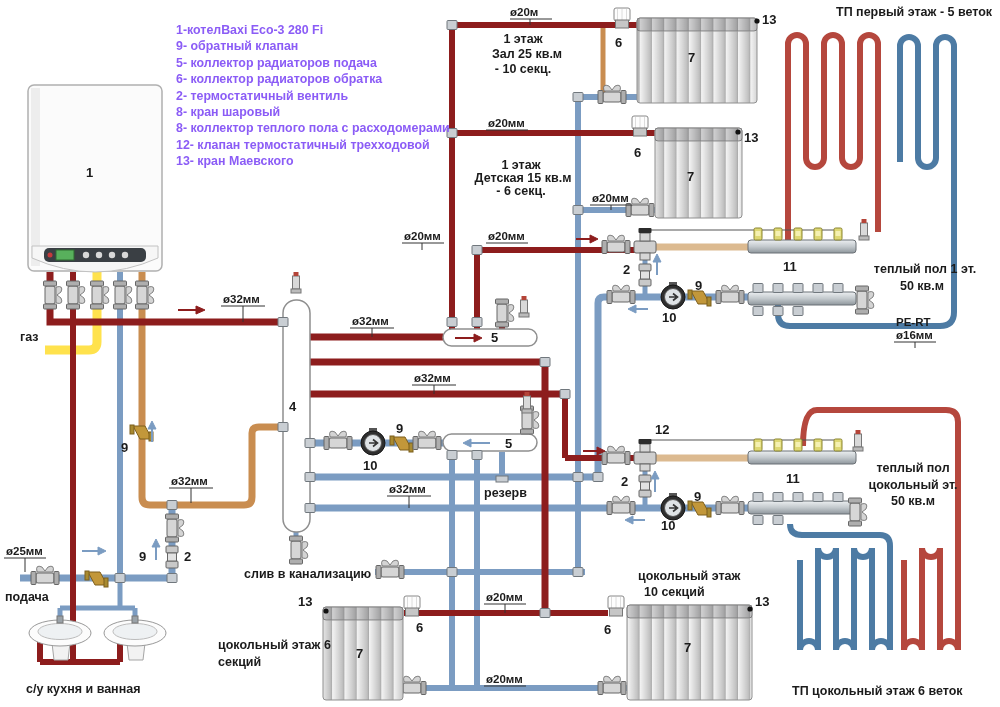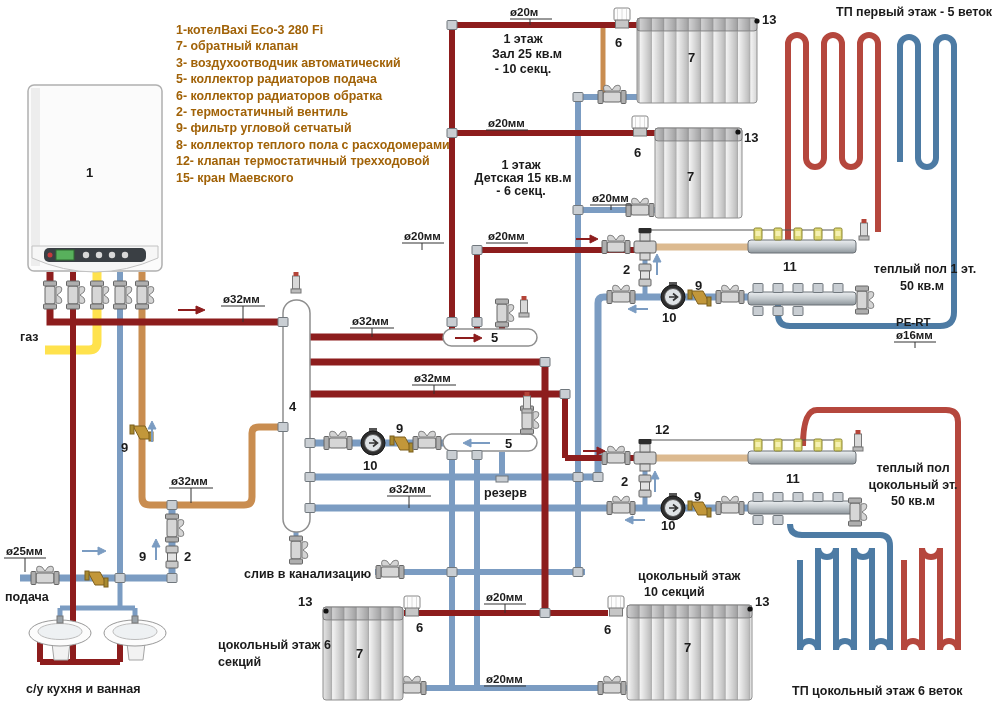--- a/index.html
+++ b/index.html
@@ -1,19 +1,19 @@
 <!DOCTYPE html>
 <html><head>
 <meta charset="utf-8">
 <style>
   html,body{margin:0;padding:0;background:#ffffff;}
   #stage{position:relative;width:1000px;height:707px;background:#fff;overflow:hidden;
          font-family:"Liberation Sans",sans-serif;}
   #diagram{position:absolute;left:0;top:0;}
-  #legend{position:absolute;left:176px;top:22px;width:300px;color:#a16207;
+  #legend{position:absolute;left:176px;top:22px;width:300px;color:#8b5cf6;
           font-size:12.4px;font-weight:600;line-height:16.4px;white-space:nowrap;}
   .num{font-size:13px;font-weight:700;fill:#1b1b1b;}
   .dia{font-size:11.5px;font-weight:600;fill:#1b1b1b;}
   .lab{font-size:12.5px;font-weight:600;fill:#1b1b1b;}
   .mid{text-anchor:middle;}
 </style>
 </head>
 <body>
 
 <div id="stage">
@@ -427,23 +427,22 @@
     <text class="lab mid" x="925" y="273">теплый пол 1 эт.</text>
     <text class="lab mid" x="922" y="290">50 кв.м</text>
     <text class="lab mid" x="913" y="472">теплый пол</text>
     <text class="lab mid" x="913" y="489">цокольный эт.</text>
     <text class="lab mid" x="913" y="505">50 кв.м</text>
   </g>
 </svg>
 
 <div id="legend">
   <div>1-котелBaxi Eco-3 280 Fi</div>
-  <div>7- обратный клапан</div>
-  <div>3- воздухоотводчик автоматический</div>
+  <div>9- обратный клапан</div>
   <div>5- коллектор радиаторов подача</div>
   <div>6- коллектор радиаторов обратка</div>
   <div>2- термостатичный вентиль</div>
-  <div>9- фильтр угловой сетчатый</div>
+  <div>8- кран шаровый</div>
   <div>8- коллектор теплого пола с расходомерами</div>
   <div>12- клапан термостатичный  трехходовой</div>
-  <div>15- кран Маевского</div>
+  <div>13- кран Маевского</div>
 </div>
 </div>
 
 </body></html>

